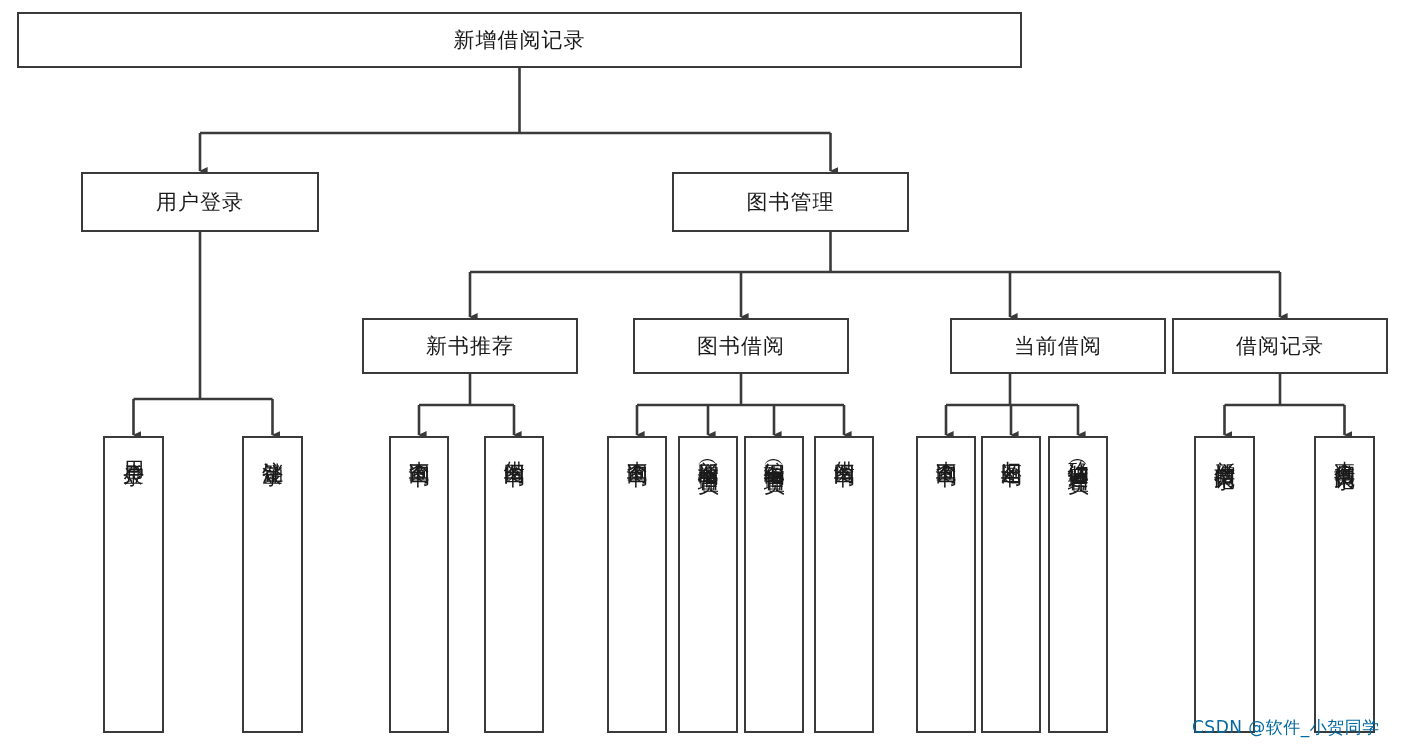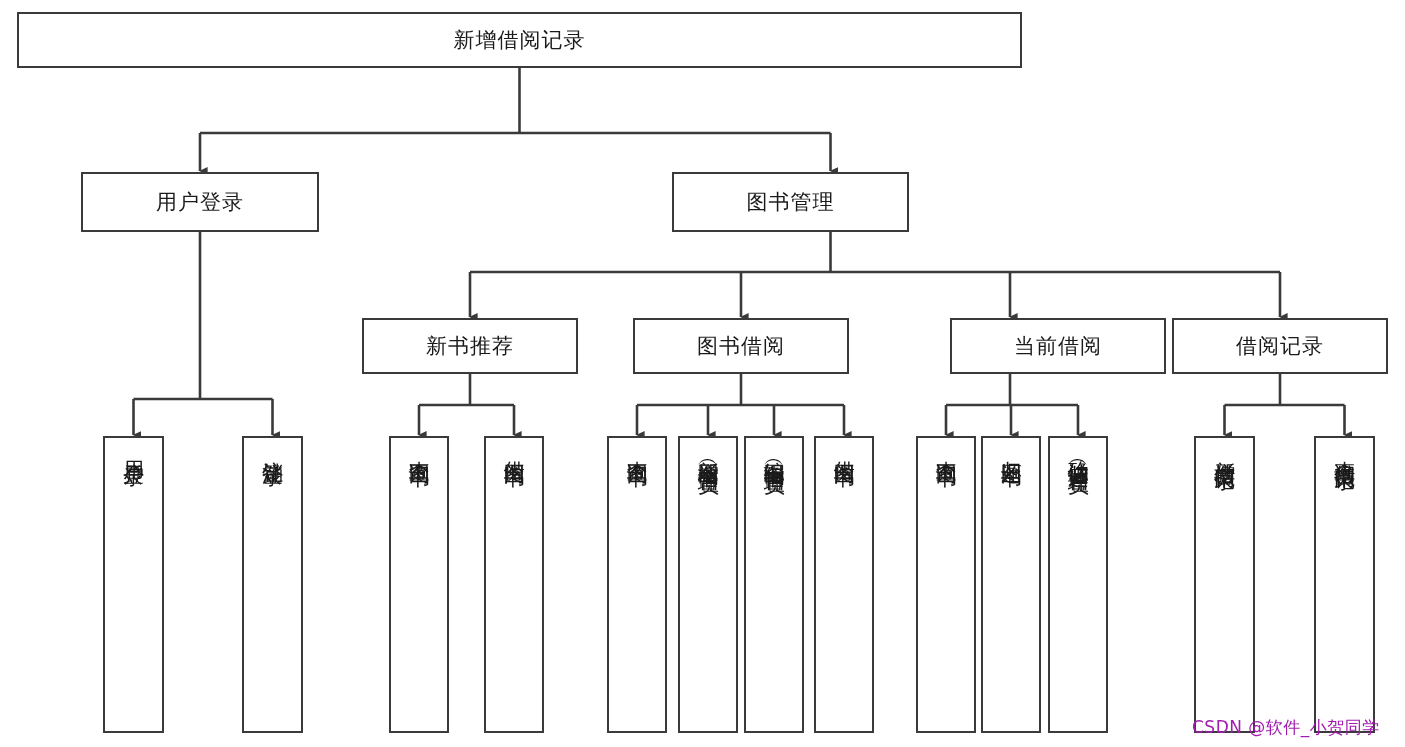--- a/index.html
+++ b/index.html
@@ -53,21 +53,21 @@
     letter-spacing: 2px;
     white-space: normal;
   }
   .node.leaf {
     align-items: flex-start;
     justify-content: center;
     padding-top: 6px;
   }
   .watermark {
     position: absolute;
-    color: #a21caf;
+    color: #0369a1;
     font-size: 17px;
     letter-spacing: 0.5px;
     white-space: nowrap;
     user-select: none;
   }
 </style>
 </head>
 <body>
 
 <div id="canvas">

